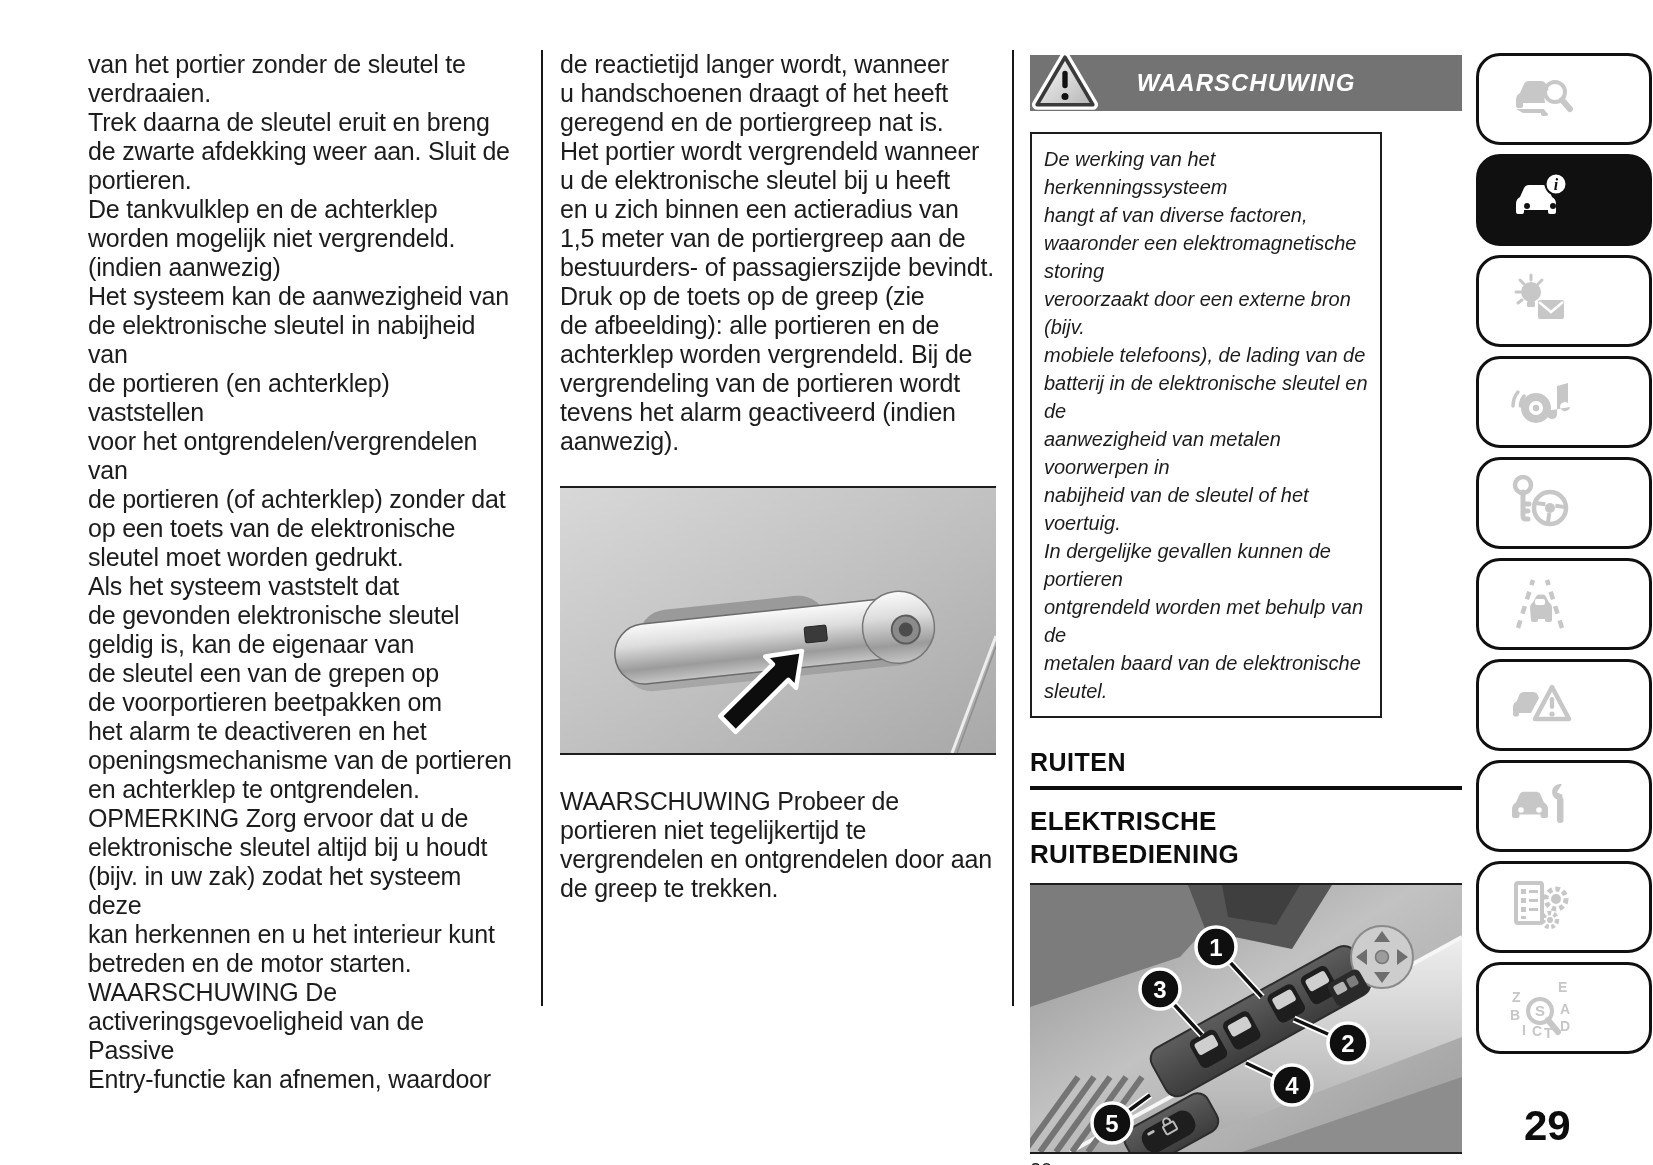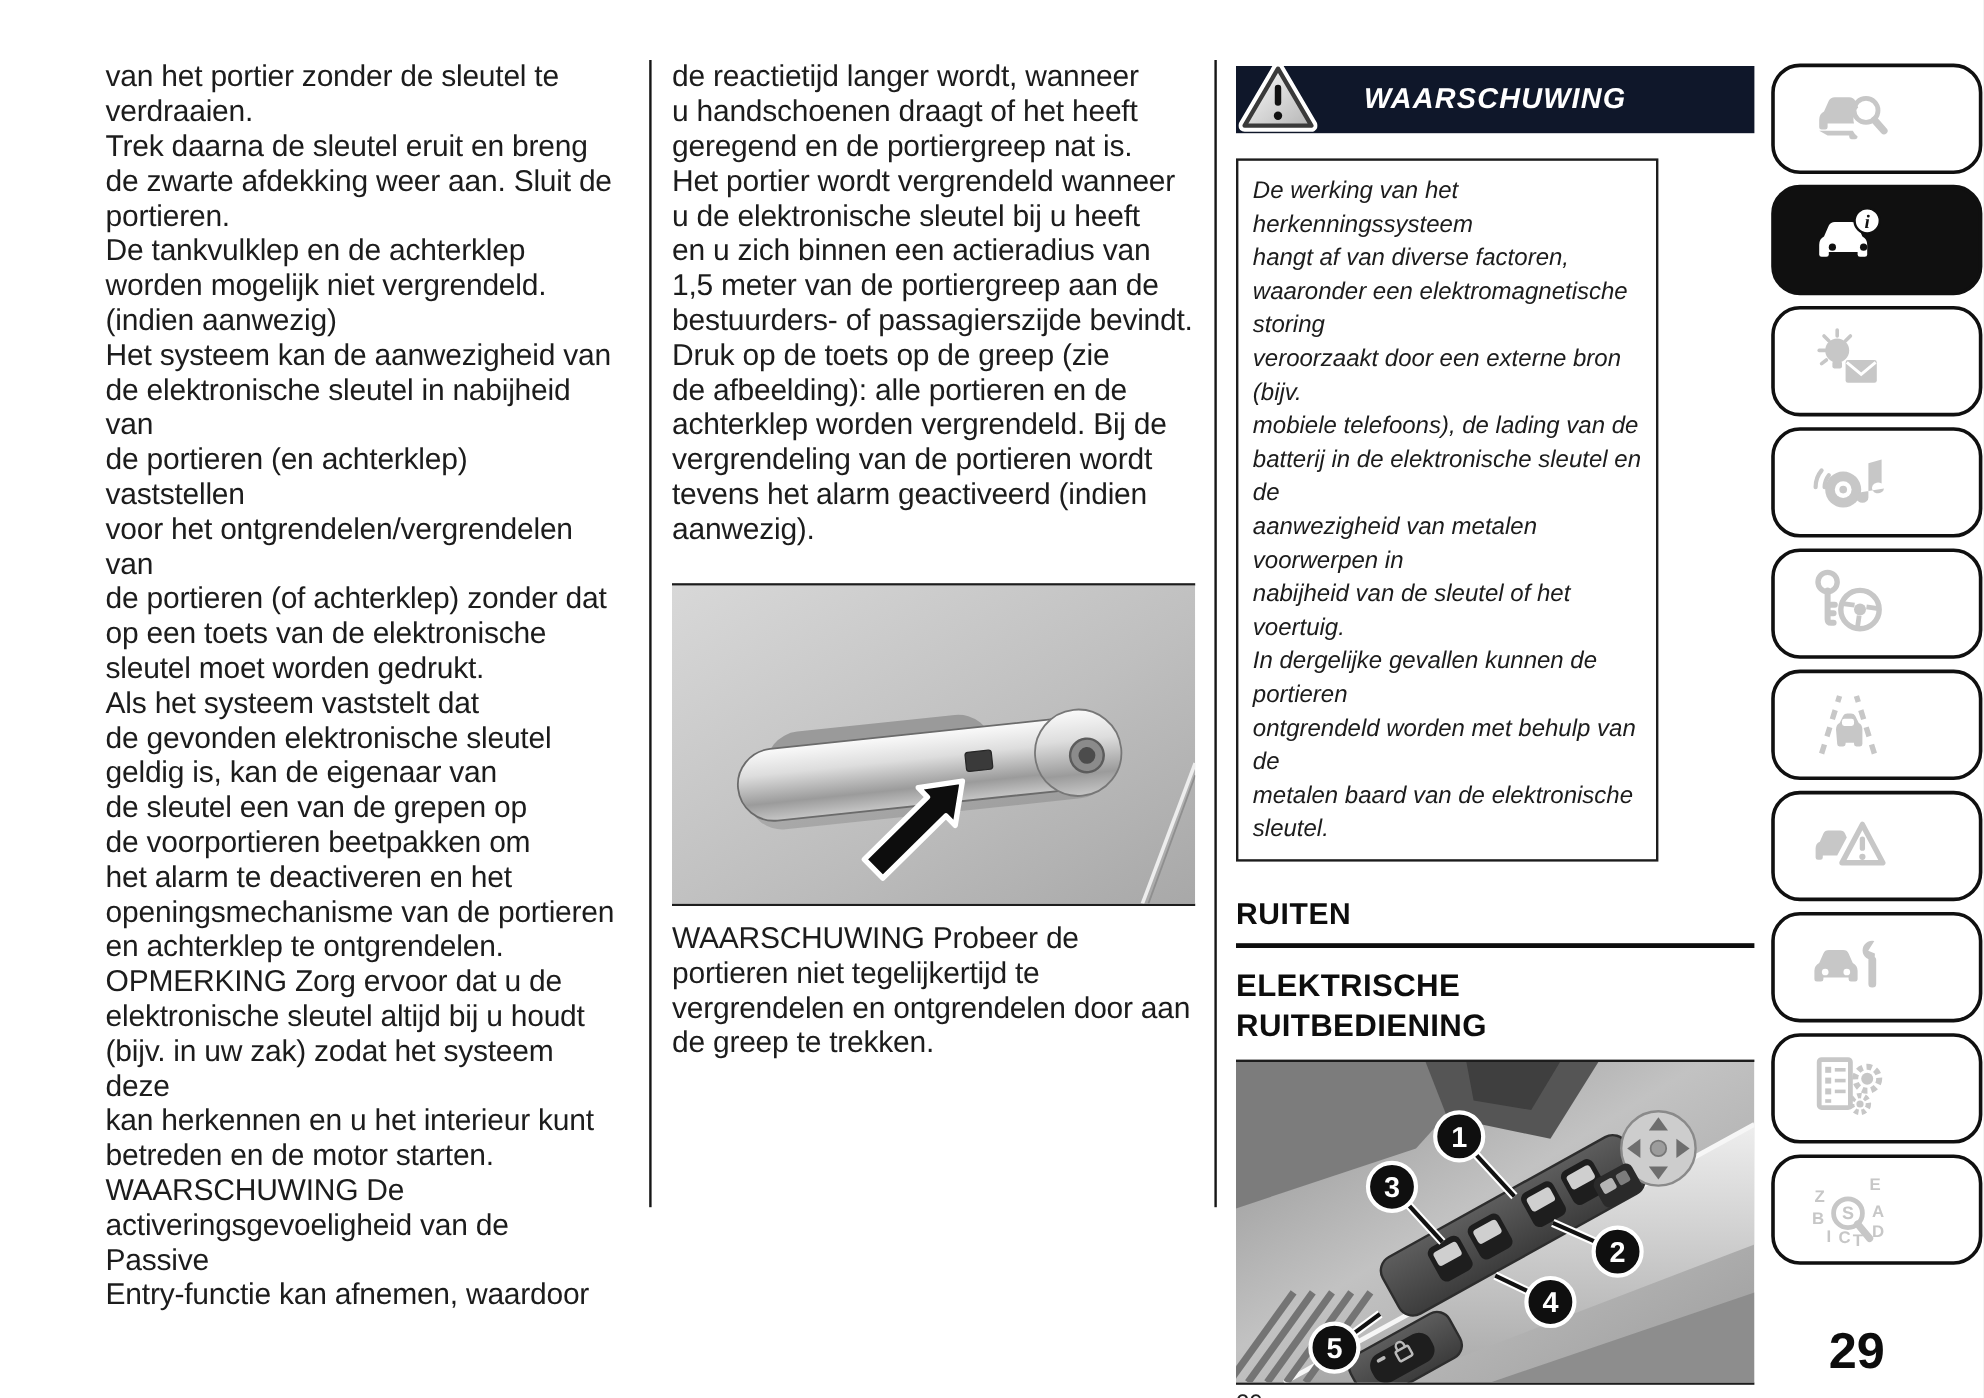--- a/index.html
+++ b/index.html
@@ -18,24 +18,24 @@
     white-space:pre-line;color:#1c1c1c;
   }
   .h-entry{
     margin:18px 0 12px 0;font-size:27px;line-height:32px;font-weight:900;
     letter-spacing:.5px;color:#0d0d0d;
   }
   .fig{margin:0;border-top:2px solid #1d1d1d;border-bottom:2px solid #1d1d1d;}
   .fig svg{display:block;}
   .fig19{margin-top:30px;}
   .figcap{margin-top:3px;font-size:20px;line-height:26px;color:#222;}
-  .warnpara{margin-top:13px;}
+  .warnpara{margin-top:32px;}
   
   .warn-header{
-    position:relative;margin-top:5px;height:56px;background:#0f172a;
+    position:relative;margin-top:5px;height:56px;background:#737373;
     display:flex;align-items:center;justify-content:center;
   }
   .warn-title{
     font-size:24px;font-weight:bold;font-style:italic;color:#ffffff;
     letter-spacing:1px;
   }
   .warn-tri{position:absolute;left:2px;top:-5px;width:66px;height:64px;}
   .warn-box{
     margin-top:21px;border:2px solid #1d1d1d;box-sizing:border-box;width:352px;
     padding:11px 12px;font-style:italic;font-size:20px;line-height:28px;

